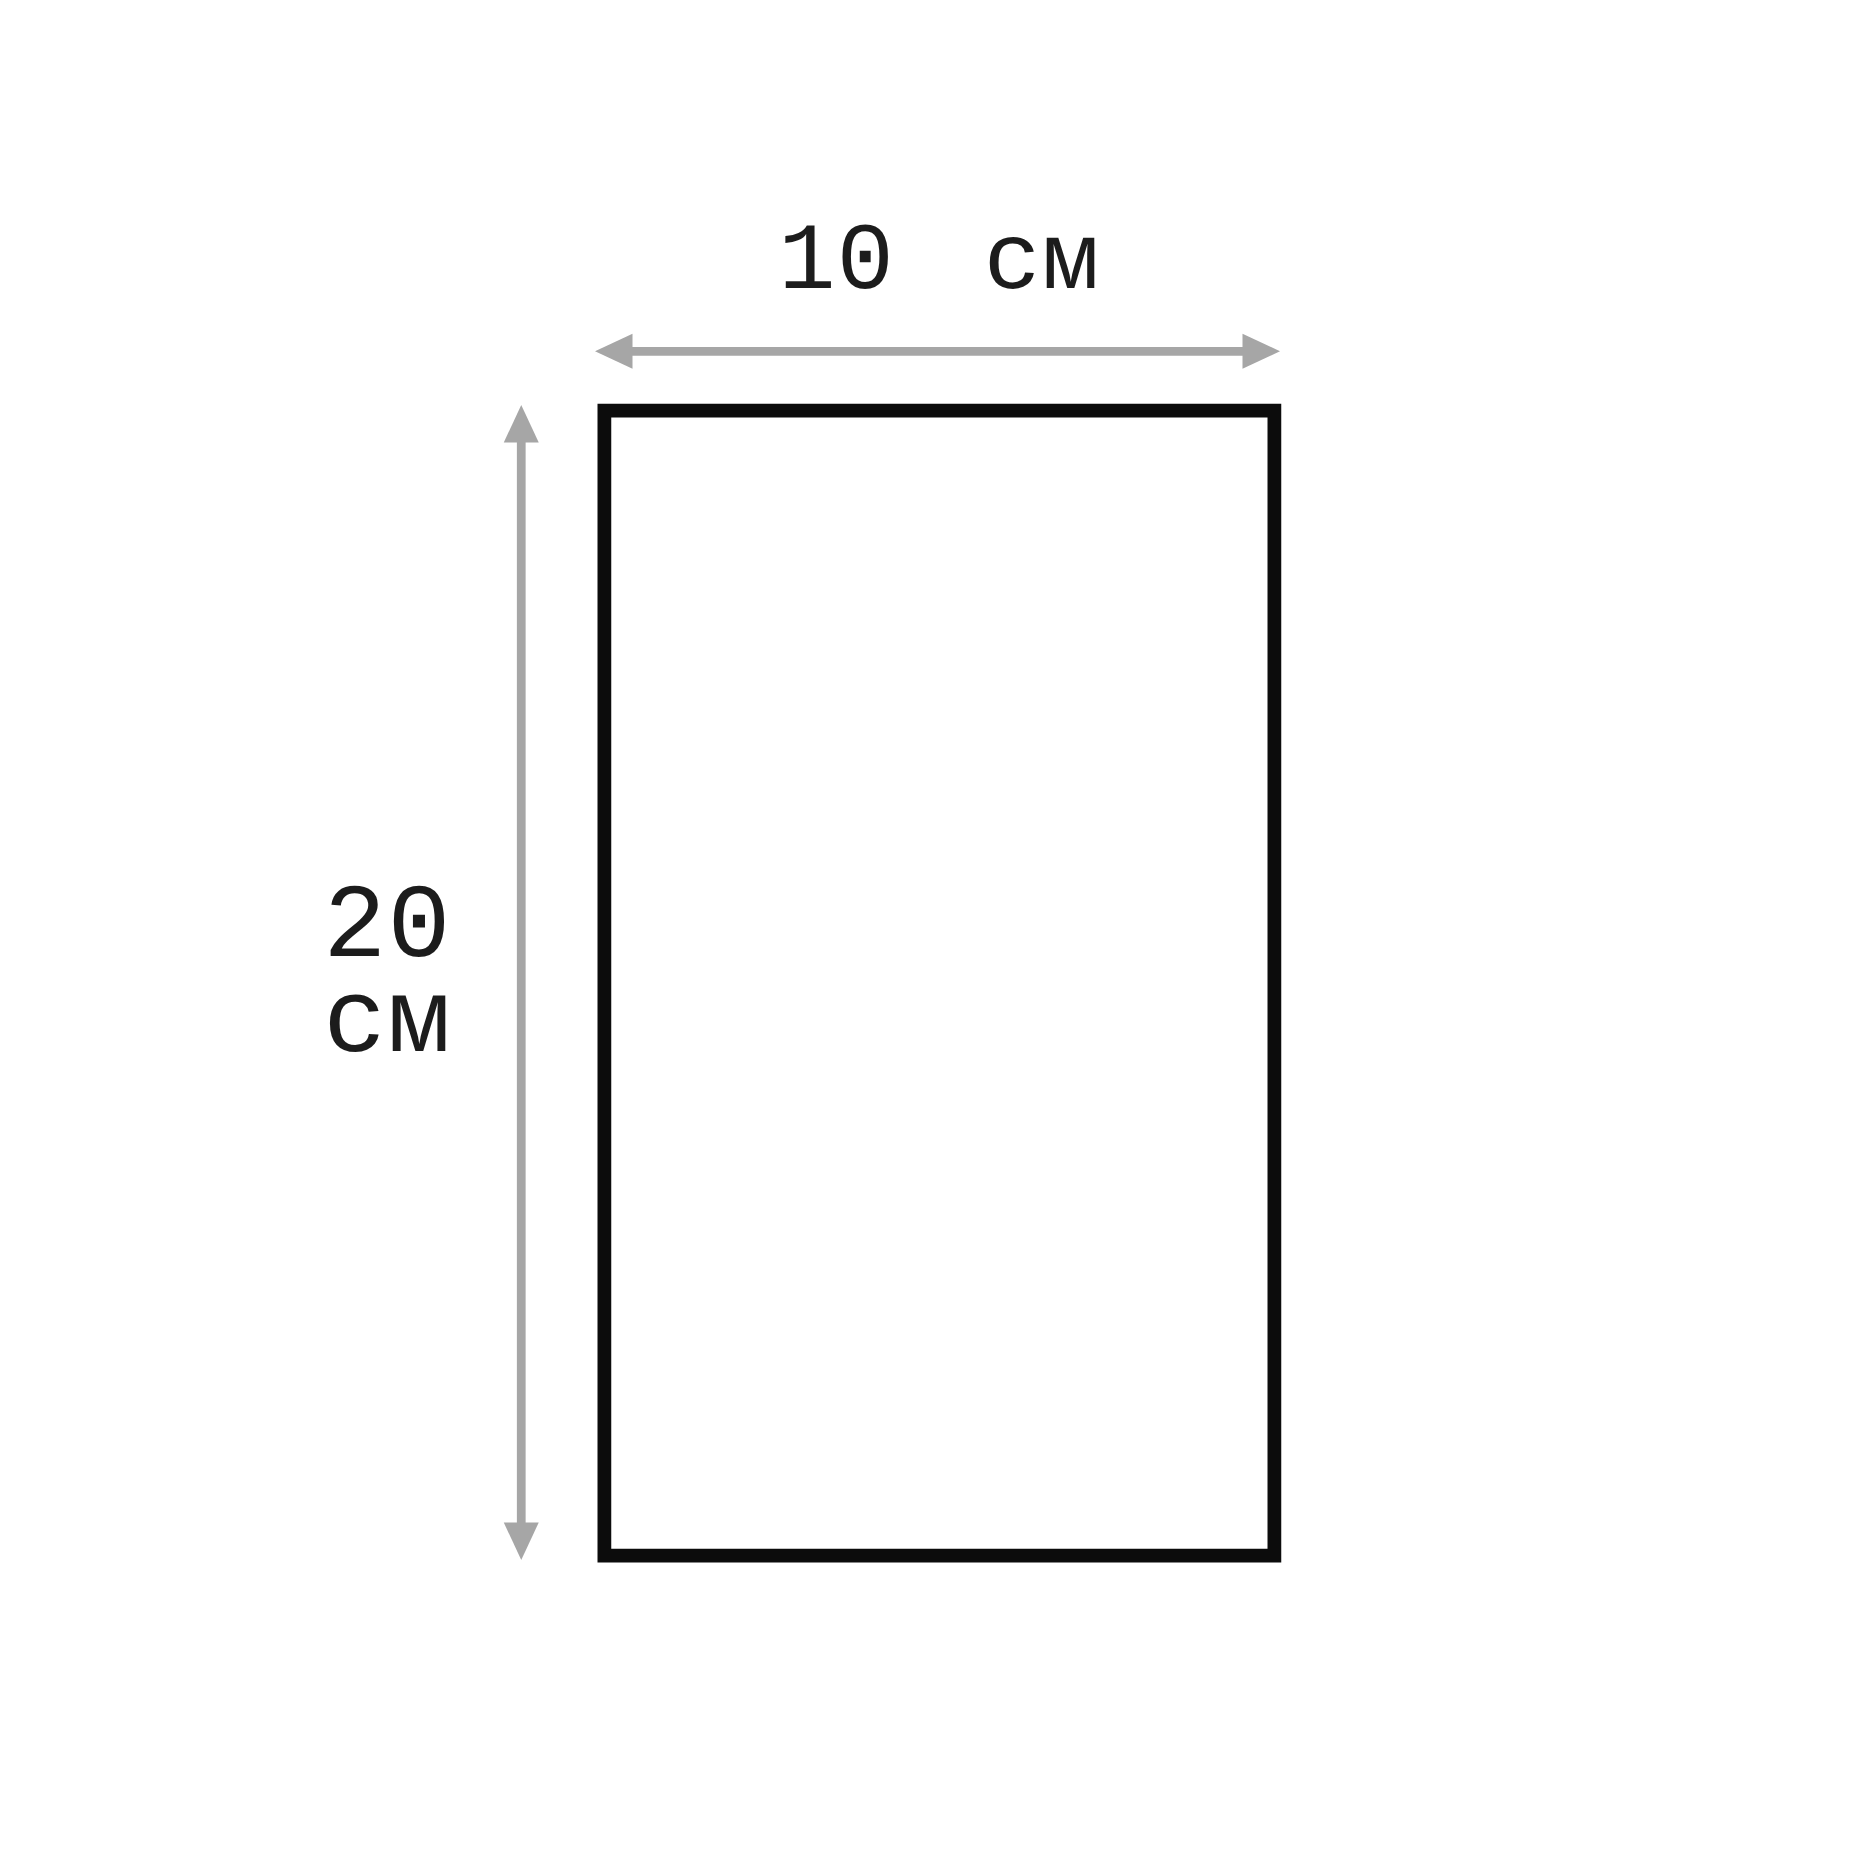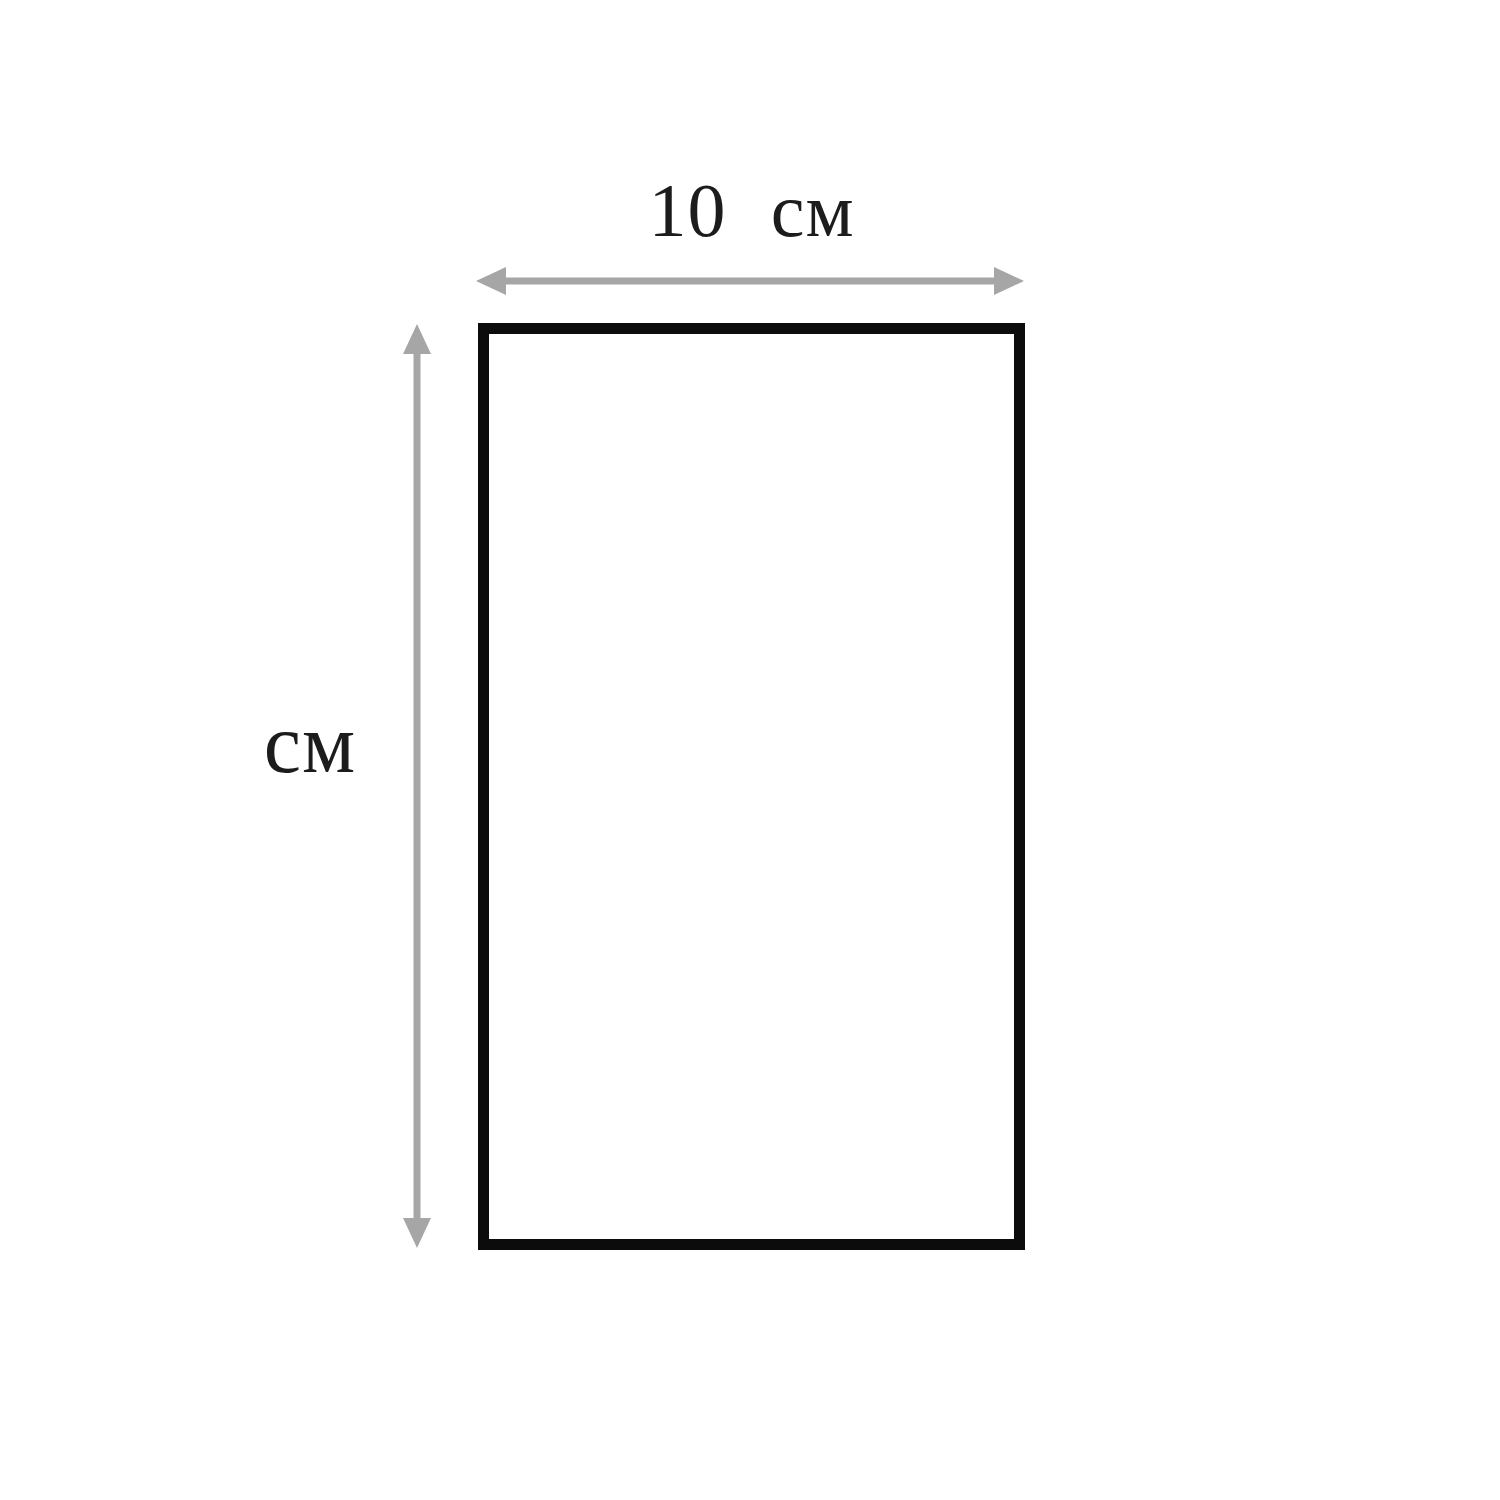--- a/index.html
+++ b/index.html
@@ -5,21 +5,21 @@
   html, body {
     margin: 0;
     padding: 0;
     background: #ffffff;
   }
   .canvas {
     position: relative;
     width: 1500px;
     height: 1500px;
     background: var(--bg, #ffffff);
-    font-family: Liberation Serif, serif;
+    font-family: Liberation Mono, monospace;
     overflow: hidden;
   }
   .rect-shape {
     position: absolute;
     left: 478px;
     top: 323px;
     width: 547px;
     height: 927px;
     box-sizing: border-box;
     border: 11px solid var(--shape-border, #0c0c0c);
@@ -94,16 +94,17 @@
       <polygon class="arrow-head" points="417,1248 403,1218 431,1218"></polygon>
     </g>
   </svg>
 
   <div class="dim-label dim-label-width">
     <span class="value">10</span>
     <span class="unit">см</span>
   </div>
 
   <div class="dim-label dim-label-height">
+    <span class="value">20</span>
     <span class="unit">см</span>
   </div>
 
 </div>
 
 </body></html>

